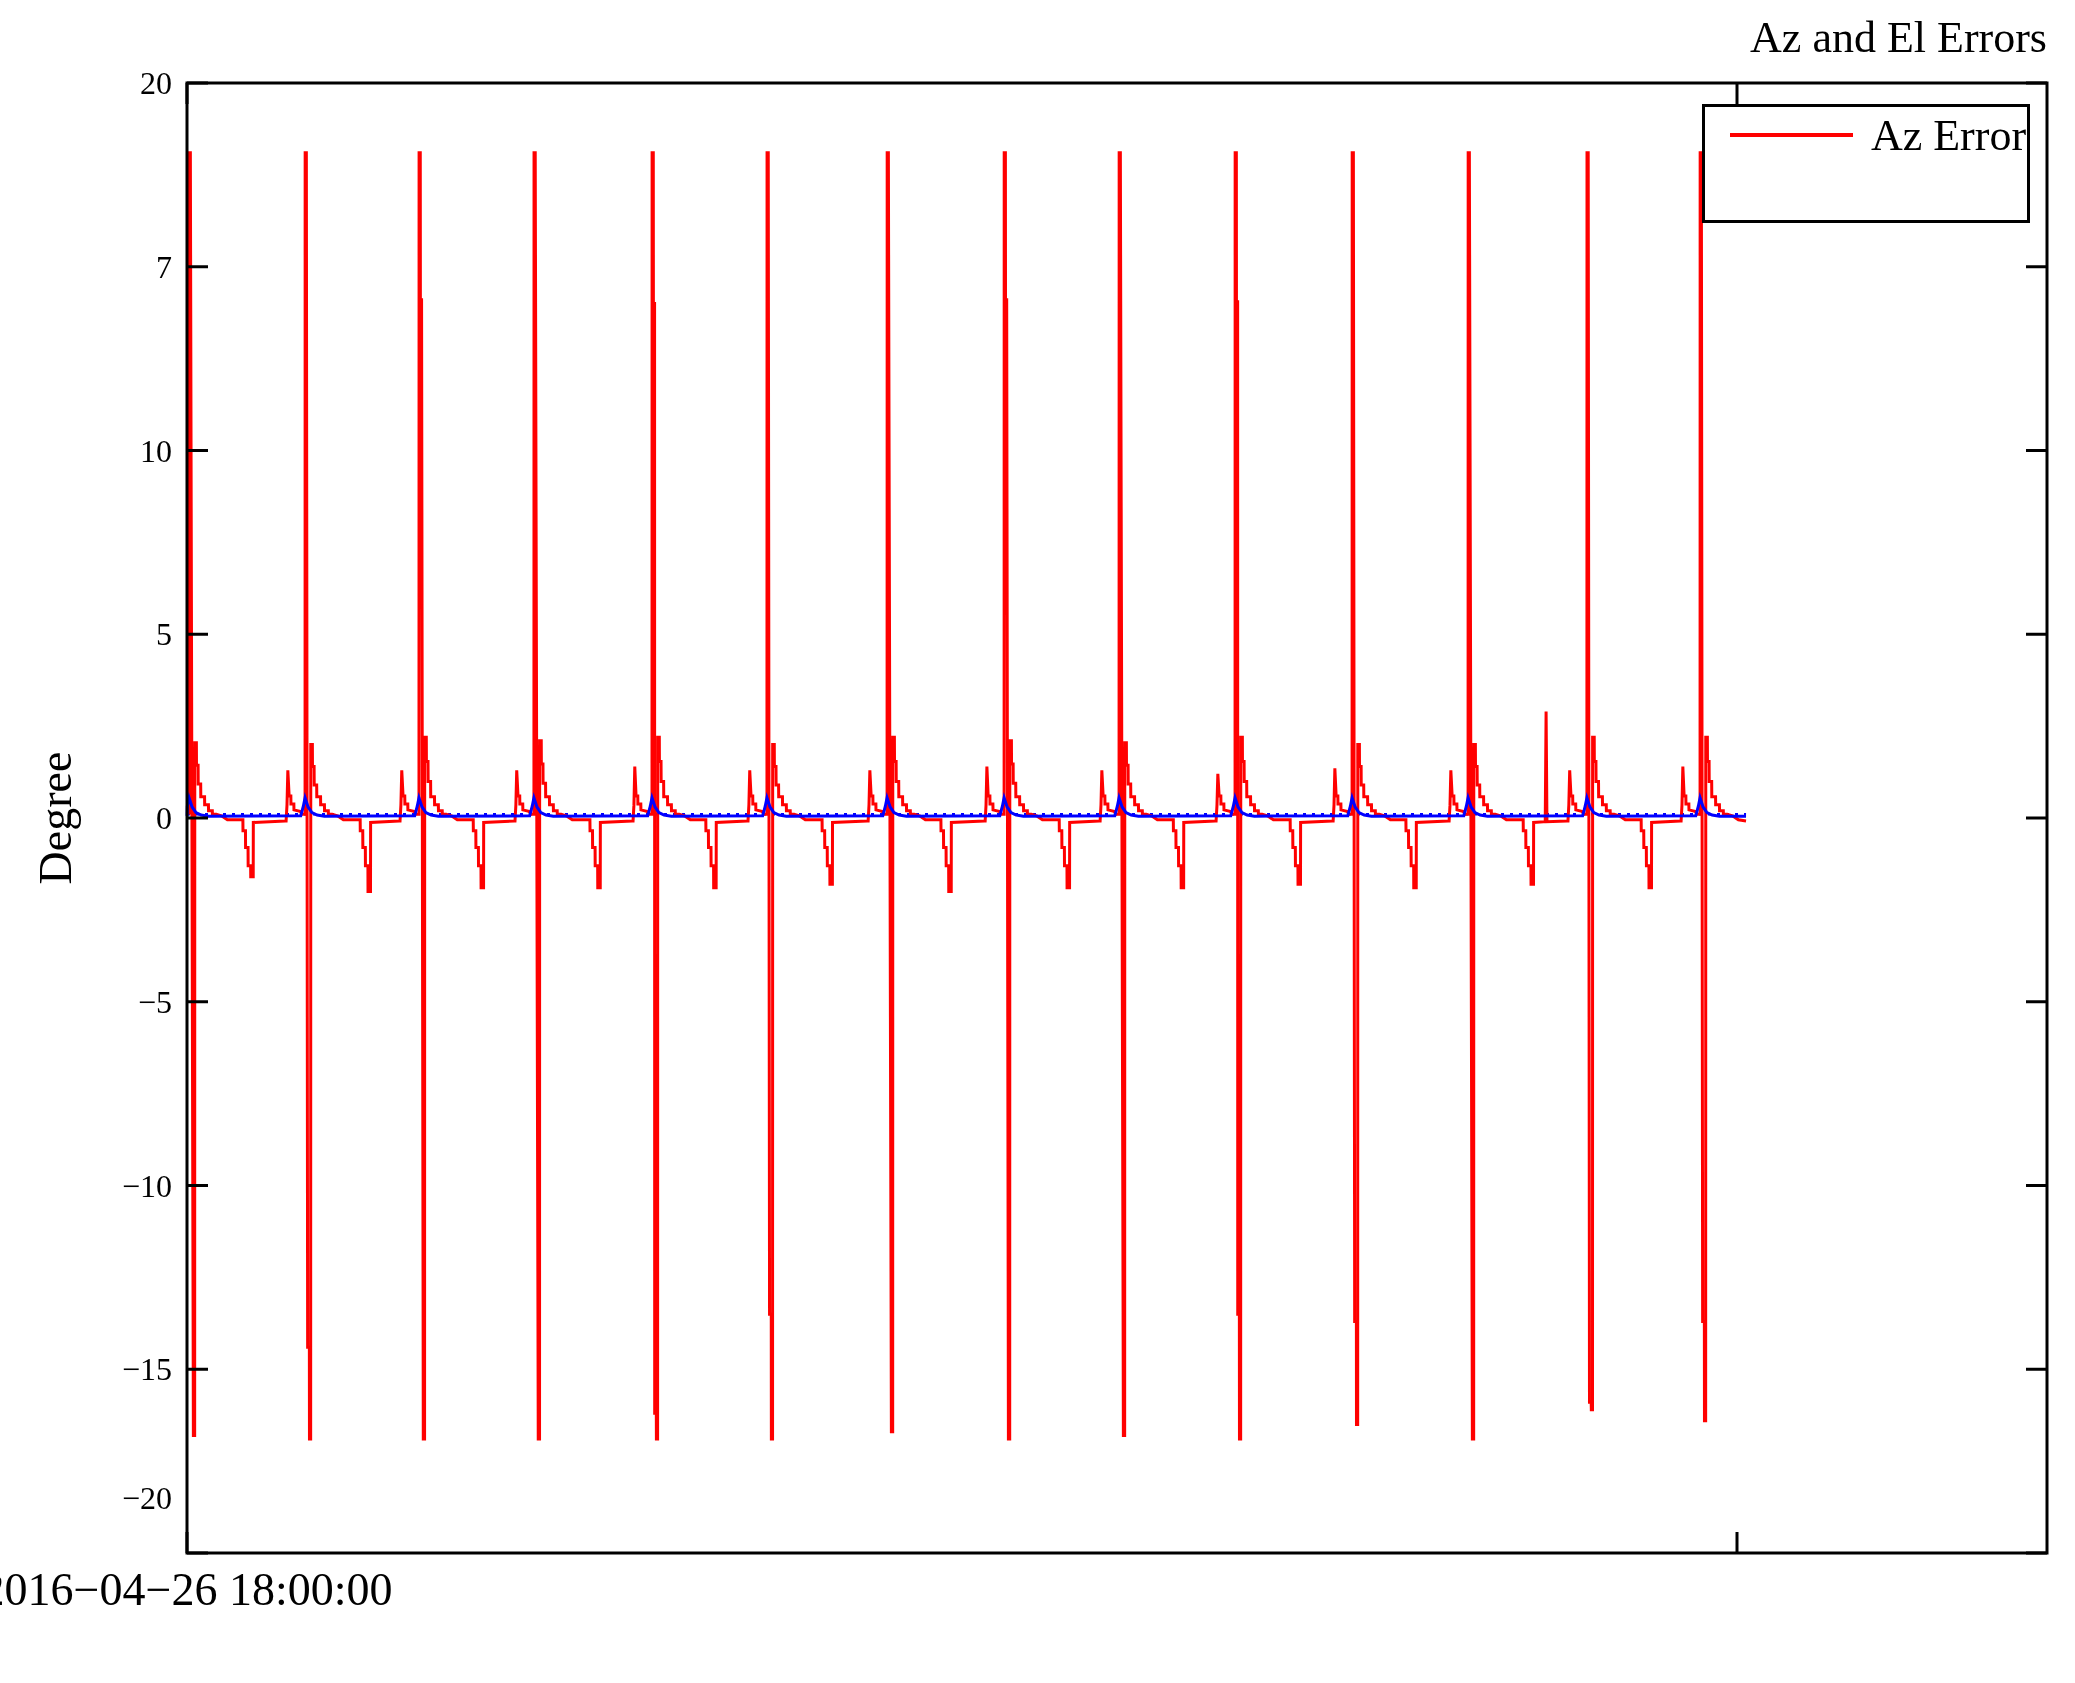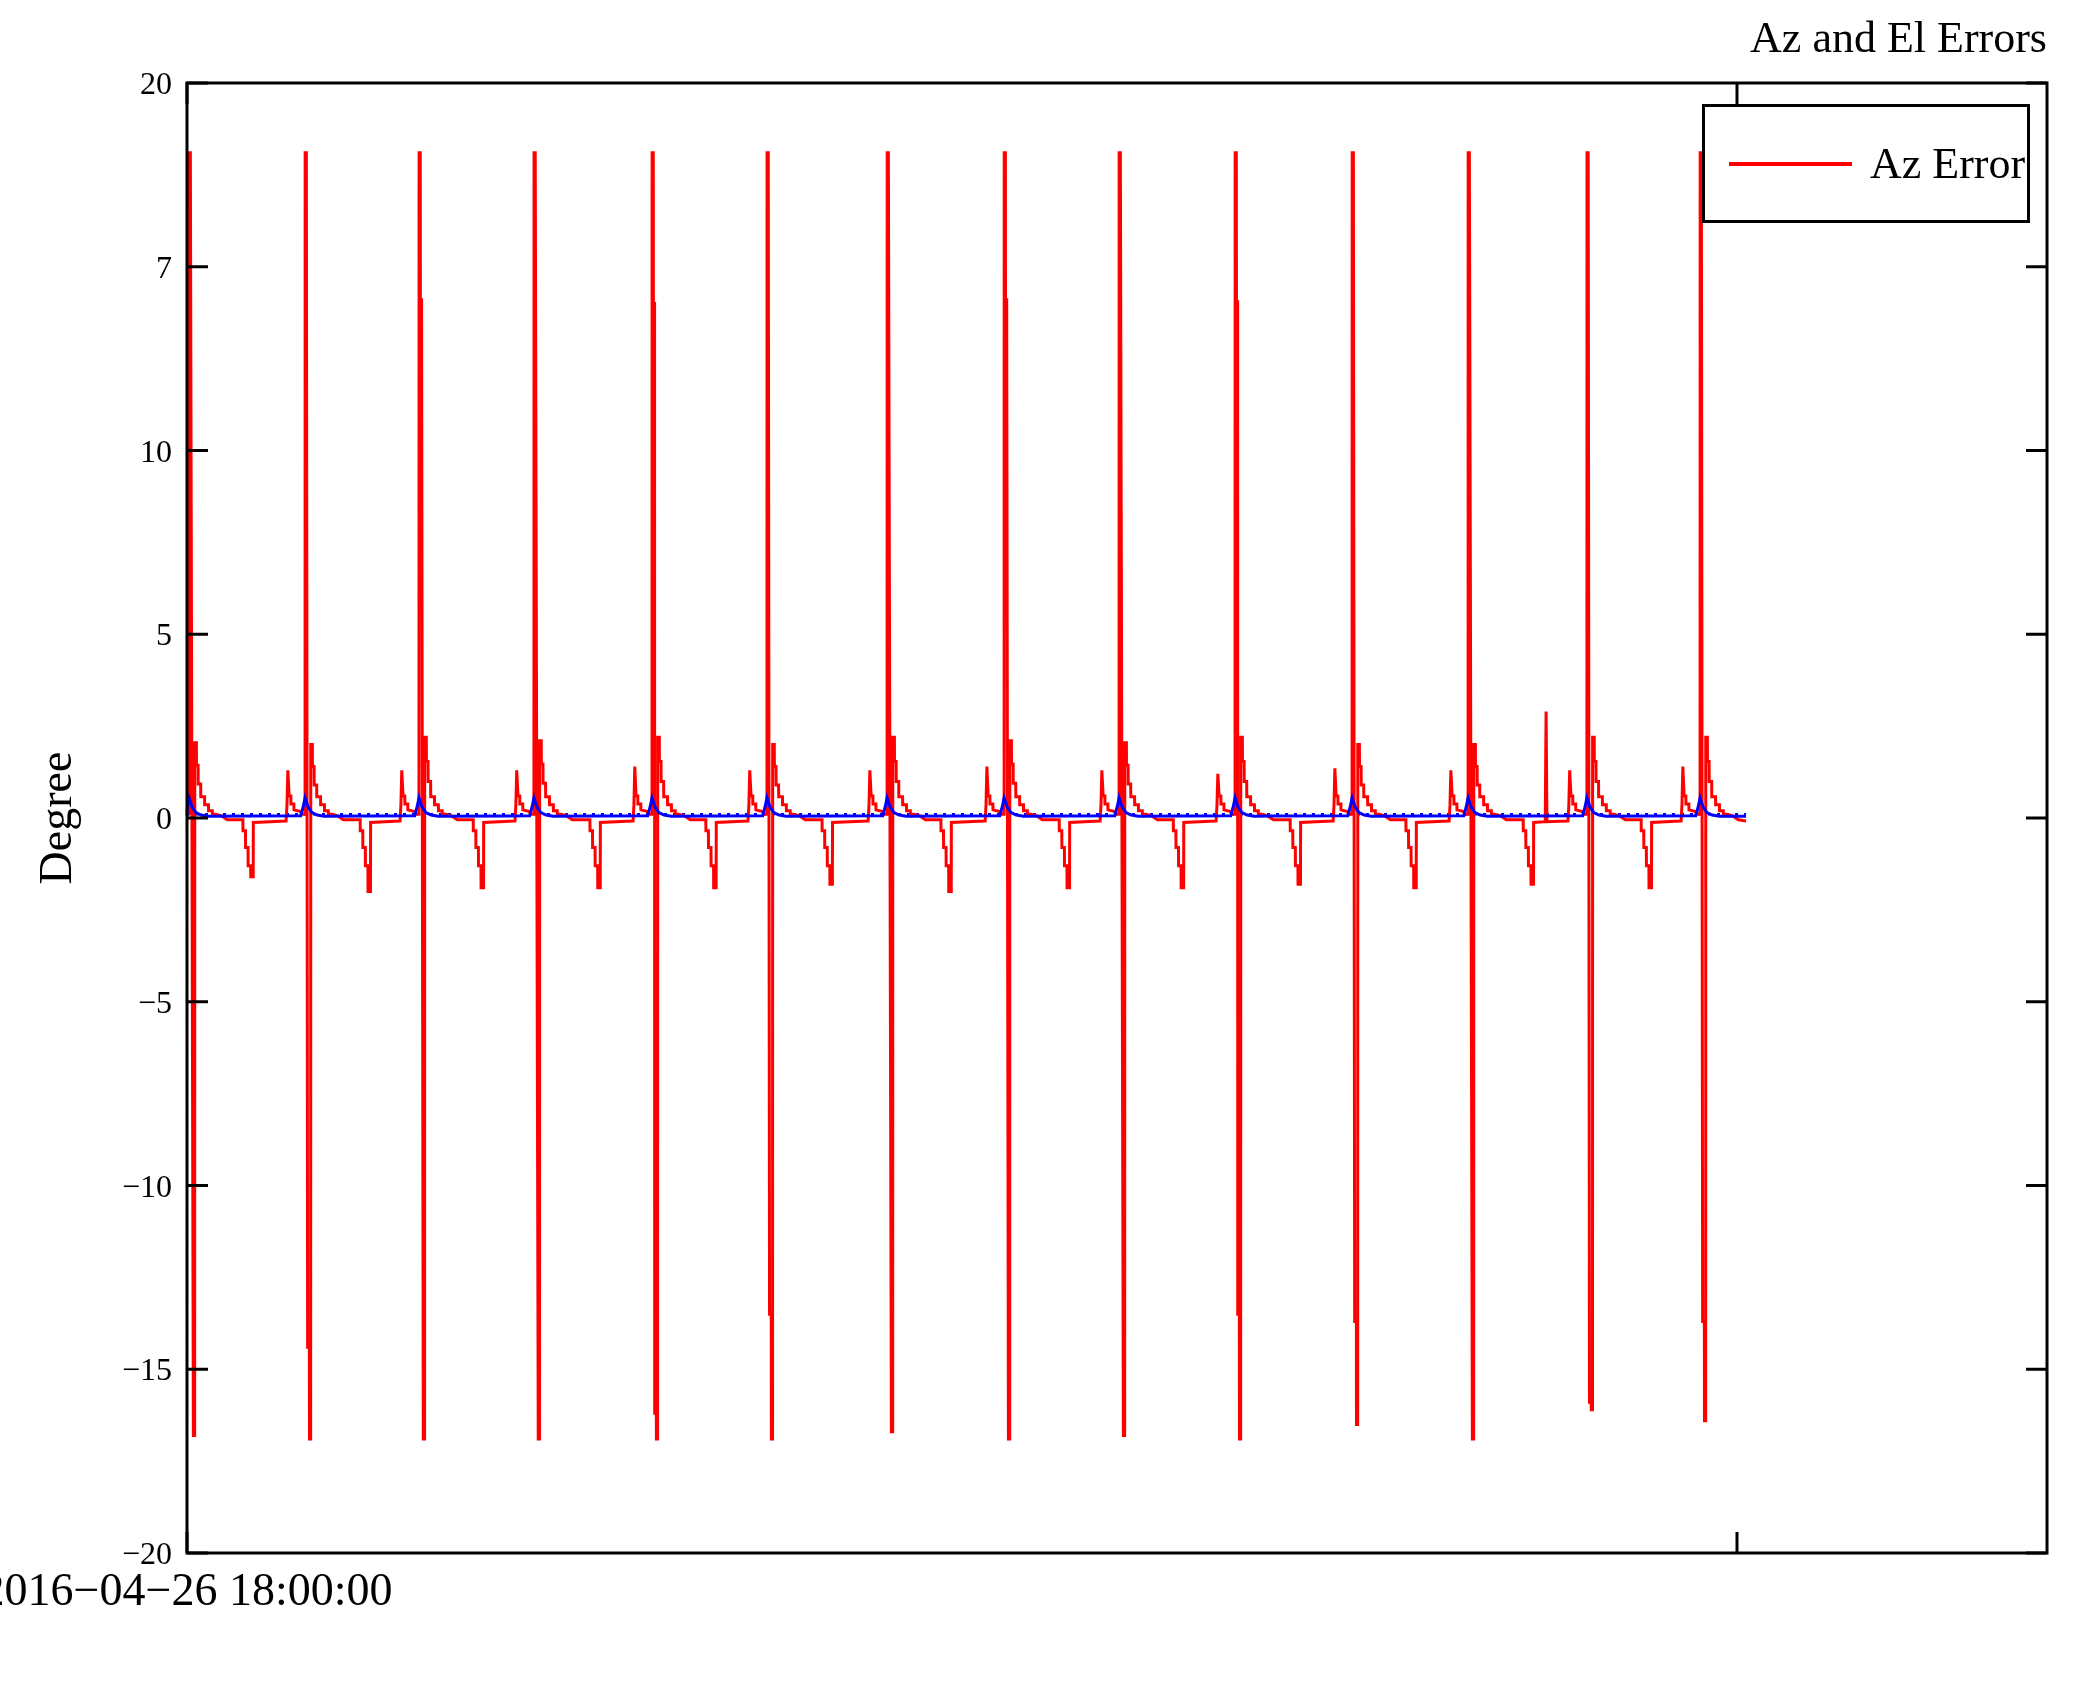--- a/index.html
+++ b/index.html
@@ -20,21 +20,21 @@
     position:absolute;left:55px;top:818px;font-size:46px;white-space:nowrap;
     transform:translate(-50%,-50%) rotate(-90deg);
   }
   #ytick-labels .ytick{
     position:absolute;left:0;width:172px;text-align:right;
     font-size:32px;height:56px;line-height:56px;
   }
   .legend{
     position:absolute;left:1702px;top:104px;width:328px;height:119px;
     border:3px solid #000;background:#ffffff;box-sizing:border-box;
-    display:flex;flex-direction:column;justify-content:space-around;
+    display:flex;flex-direction:row;justify-content:space-around;
   }
   .legend-row{display:flex;align-items:center;height:50%;}
   .legend-sample{width:123px;height:0;border-top:4px solid #000;margin-left:24px;flex:none;}
   .legend-label{margin-left:18px;font-size:44px;white-space:nowrap;}
 </style>
 </head>
 <body>
 
 <div id="stage">
 
@@ -73,21 +73,21 @@
 
   <div id="ytick-labels">
       <div class="ytick" style="top: 55px;">20</div>
       <div class="ytick" style="top: 238.75px;">7</div>
       <div class="ytick" style="top: 422.5px;">10</div>
       <div class="ytick" style="top: 606.25px;">5</div>
       <div class="ytick" style="top: 790px;">0</div>
       <div class="ytick" style="top: 973.75px;">−5</div>
       <div class="ytick" style="top: 1157.5px; text-align: right;">−10</div>
       <div class="ytick" style="top: 1341.25px;">−15</div>
-      <div class="ytick" style="top: 1525px;">−20</div>
+      <div class="ytick" style="top: 1470px;">−20</div>
     </div>
 
   <div class="xlab" style="left:187px">2016−04−26 18:00:00</div>
 
   <div class="legend">
     <div class="legend-row">
       <div class="legend-sample" style="border-top-color: rgb(255, 0, 0);"></div>
       <div class="legend-label">Az Error</div>
     </div>
   </div>

